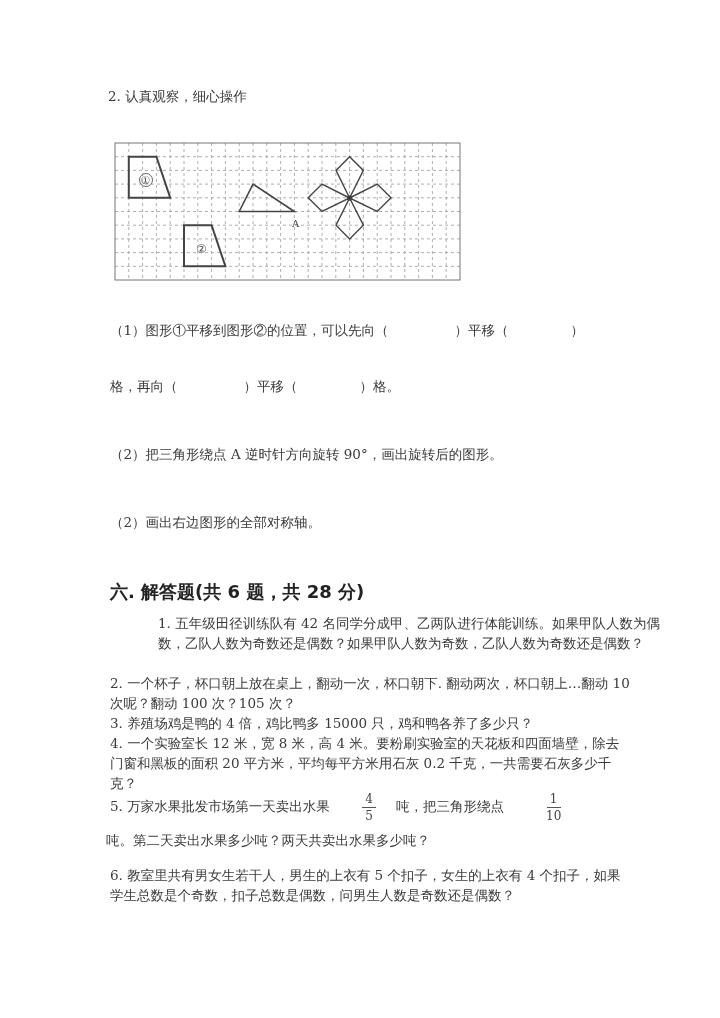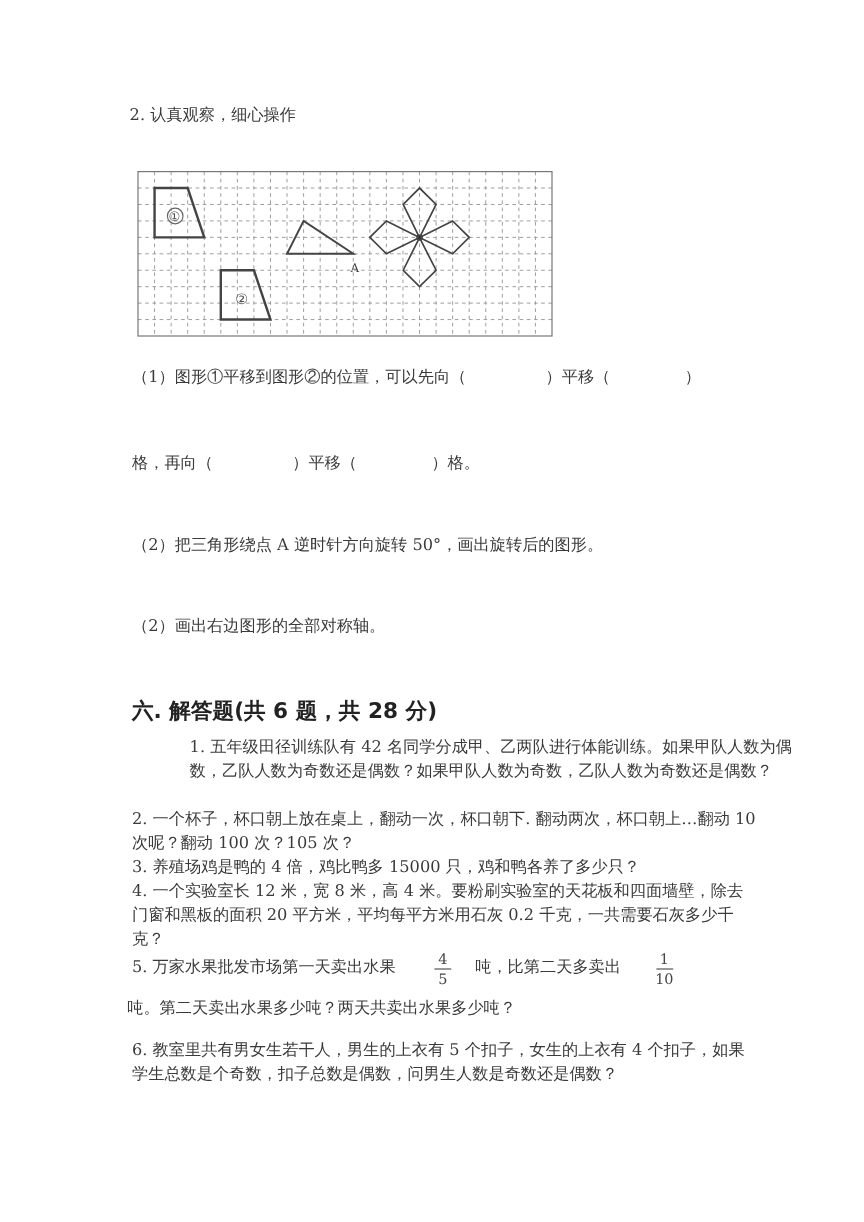--- a/index.html
+++ b/index.html
@@ -68,44 +68,44 @@
 
   <g fill="none" stroke="#444" stroke-width="1.4">
     <polygon points="239.6,62 226,34.4 239.6,20.7 253.4,34.4"></polygon>
     <polygon points="239.6,62 253.4,89.2 239.6,102.9 226,89.2"></polygon>
     <polygon points="239.6,62 212,48.1 198.2,61.8 212,75.5"></polygon>
     <polygon points="239.6,62 267.2,48.1 281,61.8 267.2,75.5"></polygon>
     <circle cx="239.6" cy="62" r="2" fill="#333"></circle>
   </g>
 </svg>
 
-<div class="t" style="left:110px;top:304px;">
+<div class="t" style="left:110px;top:320px;">
   <span>（1）图形①平移到图形②的位置，可以先向（</span><span class="gap" style="width:66px"></span><span>）平移（</span><span class="gap" style="width:62px"></span><span>）</span>
 </div>
 <div class="t" style="left:110px;top:376px;">
   <span>格，再向（</span><span class="gap" style="width:66px"></span><span>）平移（</span><span class="gap" style="width:62px"></span><span>）格。</span>
 </div>
 
-<div class="t" style="left:110px;top:444px;">（2）把三角形绕点 A 逆时针方向旋转 50°，画出旋转后的图形。</div>
+<div class="t" style="left:110px;top:444px;">（2）把三角形绕点 A 逆时针方向旋转 90°，画出旋转后的图形。</div>
 <div class="t" style="left:110px;top:512px;">（2）画出右边图形的全部对称轴。</div>
 
 <div class="h" style="left:110px;top:580px;">六. 解答题(共 6 题，共 28 分)</div>
 
 <div class="p" style="left:110px;top:613px;margin-left:48px;">1. 五年级田径训练队有 42 名同学分成甲、乙两队进行体能训练。如果甲队人数为偶数，乙队人数为奇数还是偶数？如果甲队人数为奇数，乙队人数为奇数还是偶数？</div>
 <div class="p" style="left:110px;top:673px;">2. 一个杯子，杯口朝上放在桌上，翻动一次，杯口朝下. 翻动两次，杯口朝上…翻动 10 次呢？翻动 100 次？105 次？</div>
 <div class="p" style="left:110px;top:713px;">3. 养殖场鸡是鸭的 4 倍，鸡比鸭多 15000 只，鸡和鸭各养了多少只？</div>
 <div class="p" style="left:110px;top:733px;">4. 一个实验室长 12 米，宽 8 米，高 4 米。要粉刷实验室的天花板和四面墙壁，除去门窗和黑板的面积 20 平方米，平均每平方米用石灰 0.2 千克，一共需要石灰多少千克？</div>
 
 <div class="t" style="left:110px;top:796px;text-align:right;">5. 万家水果批发市场第一天卖出水果</div>
 <div class="frac" style="left:362px;top:792px;">
   <span>4</span>
     <span class="bar"></span>
     <span>5</span>
 </div>
-<div class="t" style="left:396px;top:796px;">吨，比第二天多卖出</div>
+<div class="t" style="left:396px;top:796px;">吨，把三角形绕点</div>
 <div class="frac" style="left:546px;top:792px;">
   <span>1</span>
     <span class="bar"></span>
     <span>10</span>
 </div>
 <div class="t" style="left:106px;top:830px;">吨。第二天卖出水果多少吨？两天共卖出水果多少吨？</div>
 
 <div class="p" style="left:110px;top:865px;">6. 教室里共有男女生若干人，男生的上衣有 5 个扣子，女生的上衣有 4 个扣子，如果学生总数是个奇数，扣子总数是偶数，问男生人数是奇数还是偶数？</div>
 
 </body></html>

